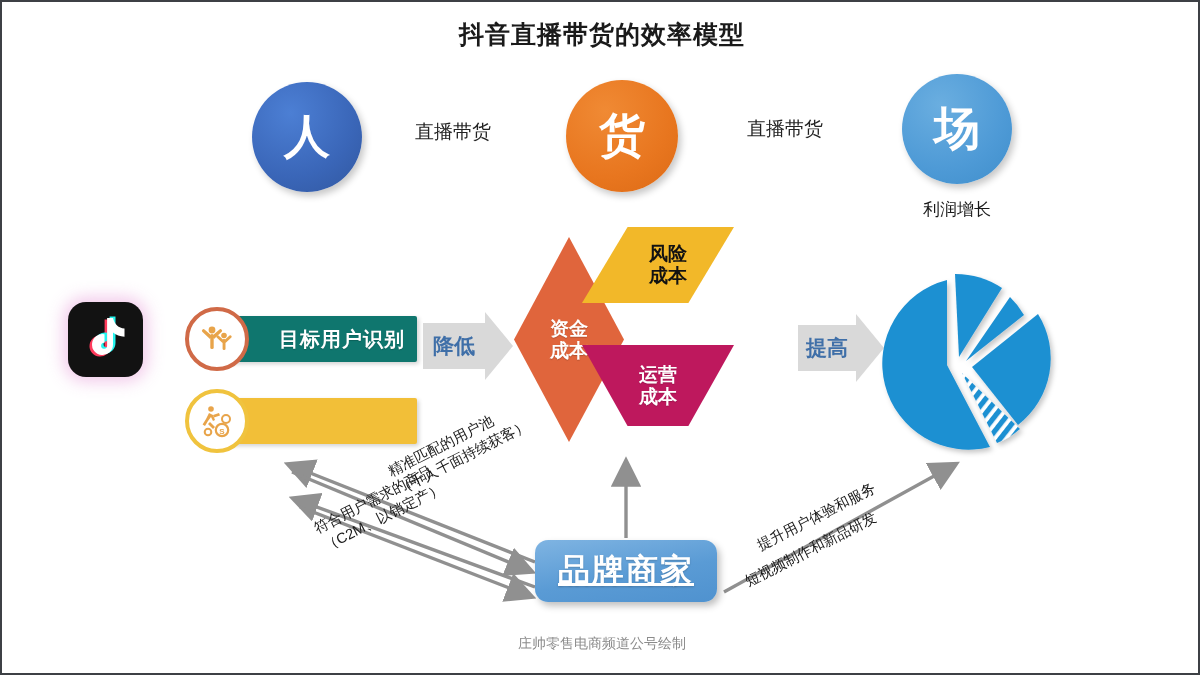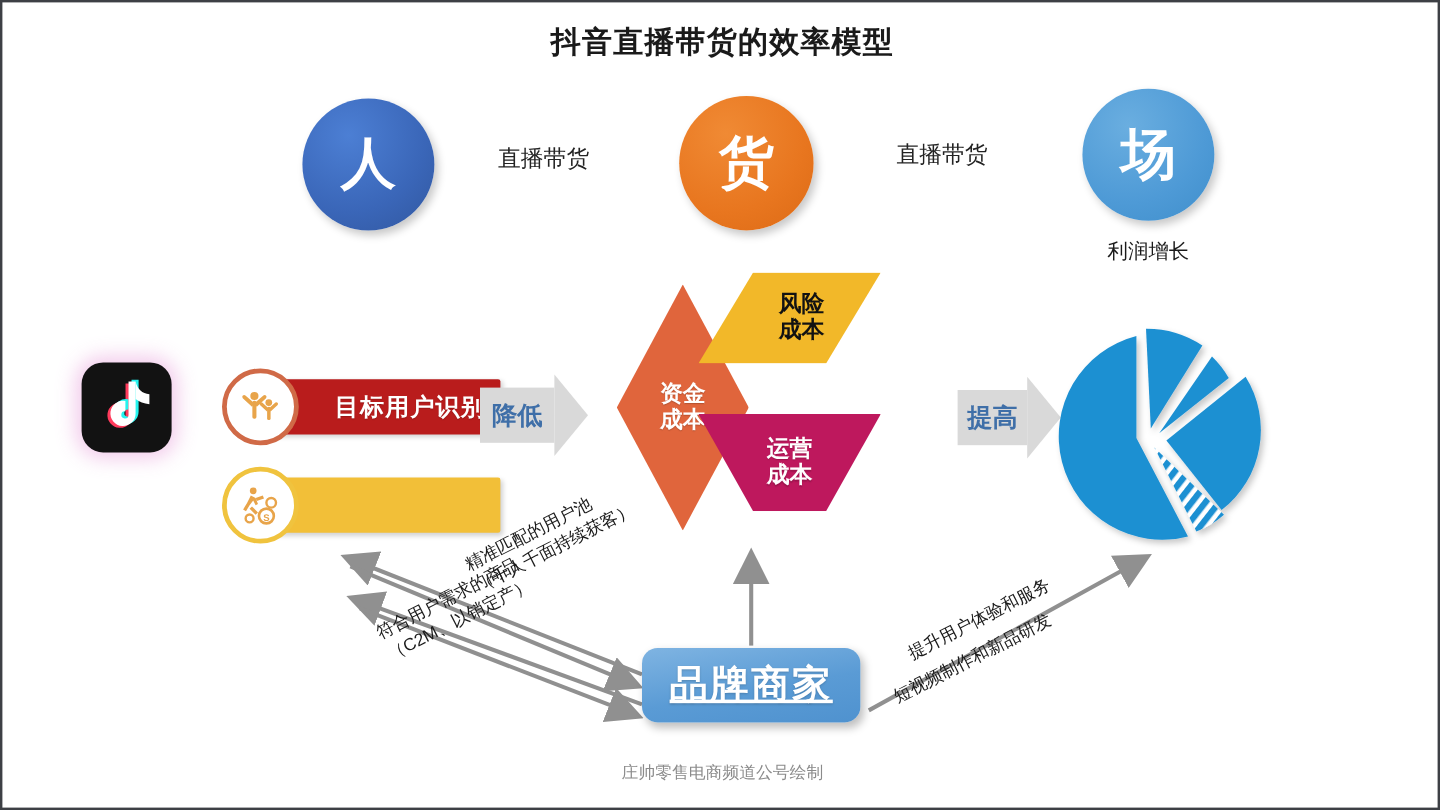--- a/index.html
+++ b/index.html
@@ -44,34 +44,34 @@
   .bar{position:absolute;left:205px;width:210px;height:46px;border-radius:2px;
        display:flex;align-items:center;justify-content:flex-end;
        box-shadow:2px 2px 4px rgba(0,0,0,.18);}
   .bar .txt{color:#fff;font-size:20px;font-weight:bold;margin-right:12px;
        letter-spacing:1px;text-shadow:0 1px 1px rgba(0,0,0,.18);}
   .bar-ico{position:absolute;left:-22px;top:-9px;width:64px;height:64px;
        border-radius:50%;background:#fff;display:flex;align-items:center;
        justify-content:center;box-sizing:border-box;}
   #bar1{top:232px;background:#1e8bc8;}
   #bar1 .bar-ico{border:4px solid #1e8bc8;}
-  #bar2{top:314px;background:#b91c1c;}
+  #bar2{top:314px;background:#0f766e;}
   #bar2 .bar-ico{border:4px solid #d06a47;}
   #bar3{top:396px;background:#f2bf38;}
   #bar3 .bar-ico{border:4px solid #f0c33e;}
 
   
   .garrow{position:absolute;display:flex;align-items:center;}
   .garrow .body{background:#d9d9d9;height:46px;display:flex;align-items:center;
        justify-content:center;}
   .garrow .head{width:0;height:0;border-top:34px solid transparent;
        border-bottom:34px solid transparent;border-left:28px solid #d9d9d9;}
   .garrow .atxt{font-size:21px;font-weight:bold;color:#3f6fa8;white-space:nowrap;
        padding:0 6px;}
-  #arrow1{left:398px;top:310px;}
+  #arrow1{left:421px;top:310px;}
   #arrow1 .body{width:62px;}
   #arrow2{left:752px;top:312px;}
   #arrow2 .body{width:58px;margin-left:44px;}
 
   
   #hex{position:absolute;left:512px;top:225px;width:220px;height:225px;}
   .hexpiece{position:absolute;display:flex;align-items:center;justify-content:center;}
   .hexpiece span{font-size:19px;font-weight:bold;line-height:1.15;text-align:center;
        display:block;}
 

